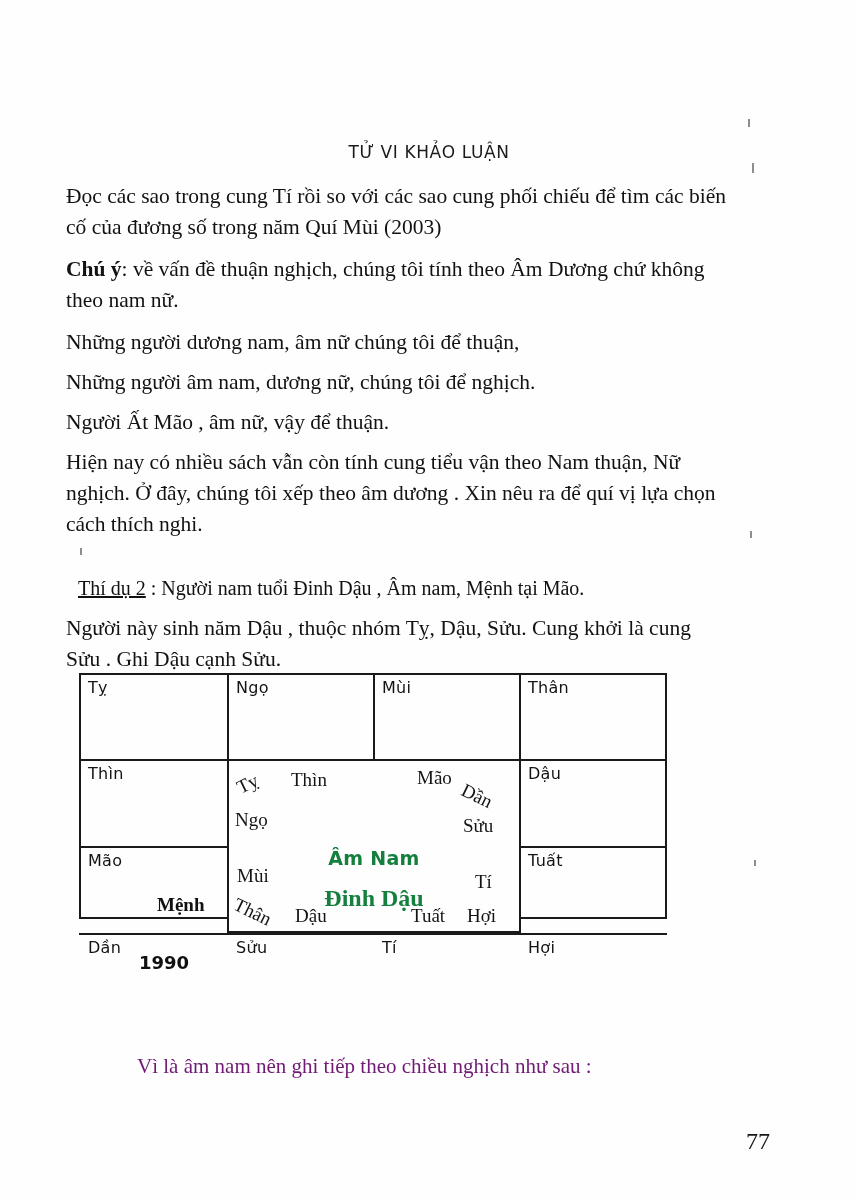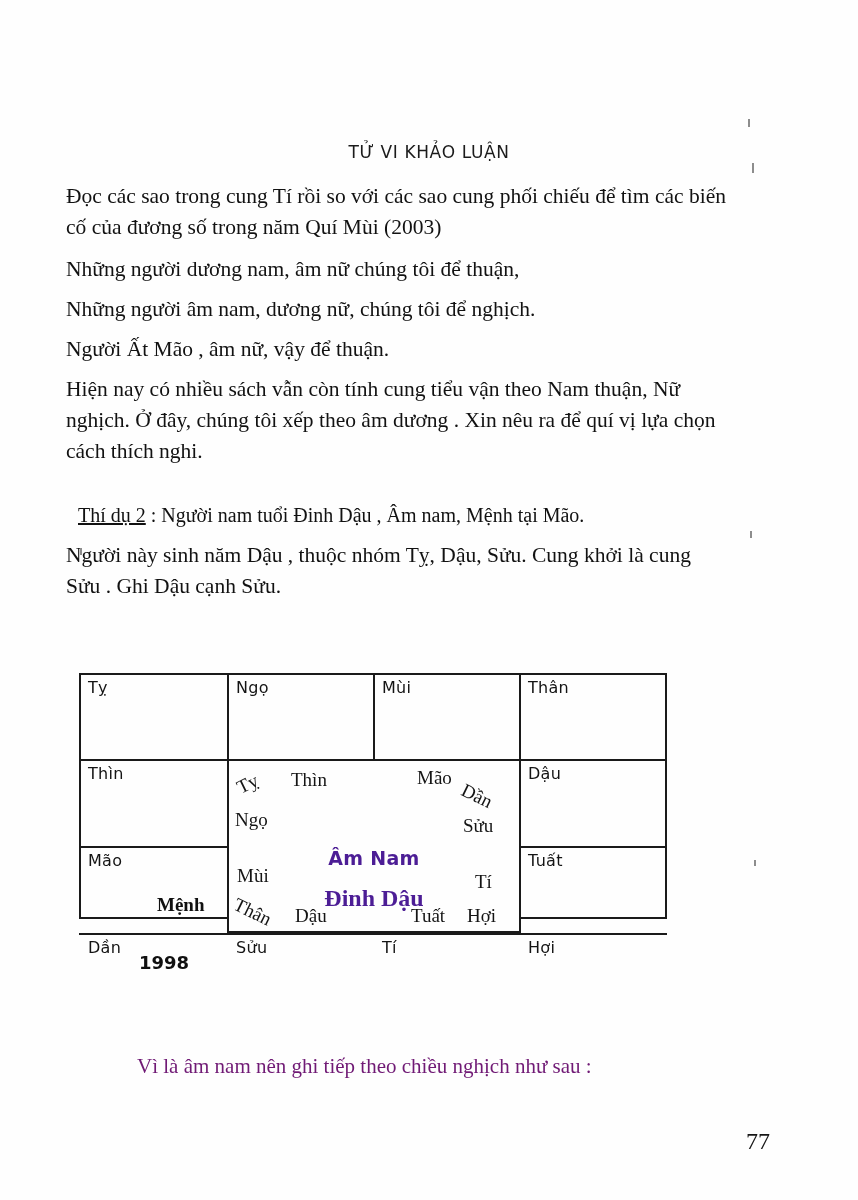--- a/index.html
+++ b/index.html
@@ -153,21 +153,21 @@
     z-index: 4;
   }
   .ring.rot-up   { transform: rotate(-26deg); }
   .ring.rot-down { transform: rotate(26deg); }
 
   .center-title {
     position: absolute;
     z-index: 5;
     font-weight: bold;
     white-space: nowrap;
-    color: #4c1d95;
+    color: #15803d;
   }
   .center-title.t1 {
     left: 50%; top: 86px;
     transform: translateX(-50%);
     font-family: "DejaVu Sans", "Liberation Sans", sans-serif;
     font-size: 19px;
     letter-spacing: 0.3px;
   }
   .center-title.t2 {
     left: 50%; top: 124px;
@@ -207,20 +207,21 @@
 <body>
 
 <div class="page">
 
   <div class="running-head">TỬ VI KHẢO LUẬN</div>
 
   <div class="body-text">
 
     <p class="para">Đọc các sao trong cung Tí rồi so với các sao cung phối chiếu để tìm các biến cố của đương số trong năm Quí  Mùi (2003)</p>
 
+    <p class="para"><b>Chú ý</b><span>: về vấn đề thuận nghịch, chúng tôi tính theo Âm Dương chứ không theo nam nữ.</span></p>
 
     <p class="para tight">Những người dương nam, âm nữ chúng tôi để thuận,</p>
 
     <p class="para tight">Những người âm nam, dương nữ, chúng tôi để nghịch.</p>
 
     <p class="para tight">Người Ất Mão , âm nữ, vậy  để thuận.</p>
 
     <p class="para">Hiện nay có nhiều sách vẫn còn tính cung tiểu vận theo Nam thuận, Nữ nghịch. Ở đây, chúng tôi xếp theo âm dương . Xin nêu ra để quí vị lựa chọn cách thích nghi.</p>
 
     <div class="spacer-lg"></div>
@@ -263,21 +264,21 @@
     <div class="cell" style="left:0;top:173px;width:148px;height:87px;">
       <span class="cell-label">Mão</span>
       <span class="cell-note mung">Mệnh</span>
     </div>
     <div class="cell" style="left:440px;top:173px;width:148px;height:87px;">
       <span class="cell-label">Tuất</span>
     </div>
 
     <div class="cell" style="left:0;top:260px;width:148px;height:88px;">
       <span class="cell-label">Dần</span>
-      <span class="cell-note year">1998</span>
+      <span class="cell-note year">1990</span>
     </div>
     <div class="cell" style="left:148px;top:260px;width:146px;height:88px;">
       <span class="cell-label">Sửu</span>
     </div>
     <div class="cell" style="left:294px;top:260px;width:146px;height:88px;">
       <span class="cell-label">Tí</span>
     </div>
     <div class="cell" style="left:440px;top:260px;width:148px;height:88px;">
       <span class="cell-label">Hợi</span>
     </div>

